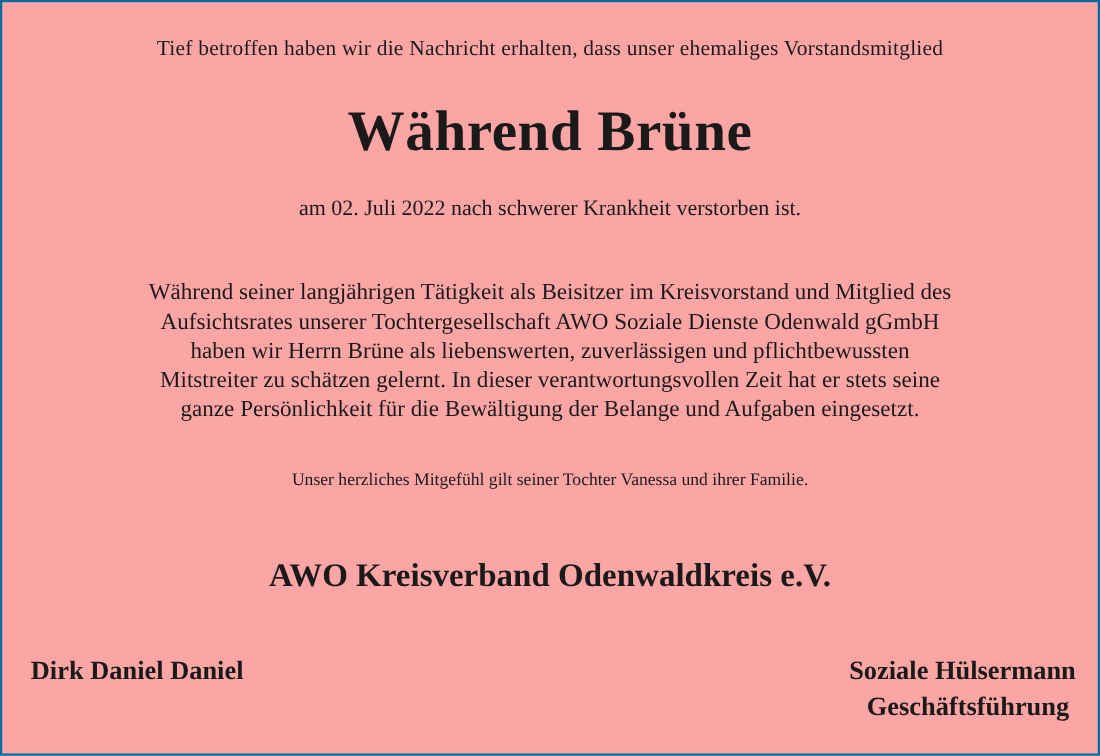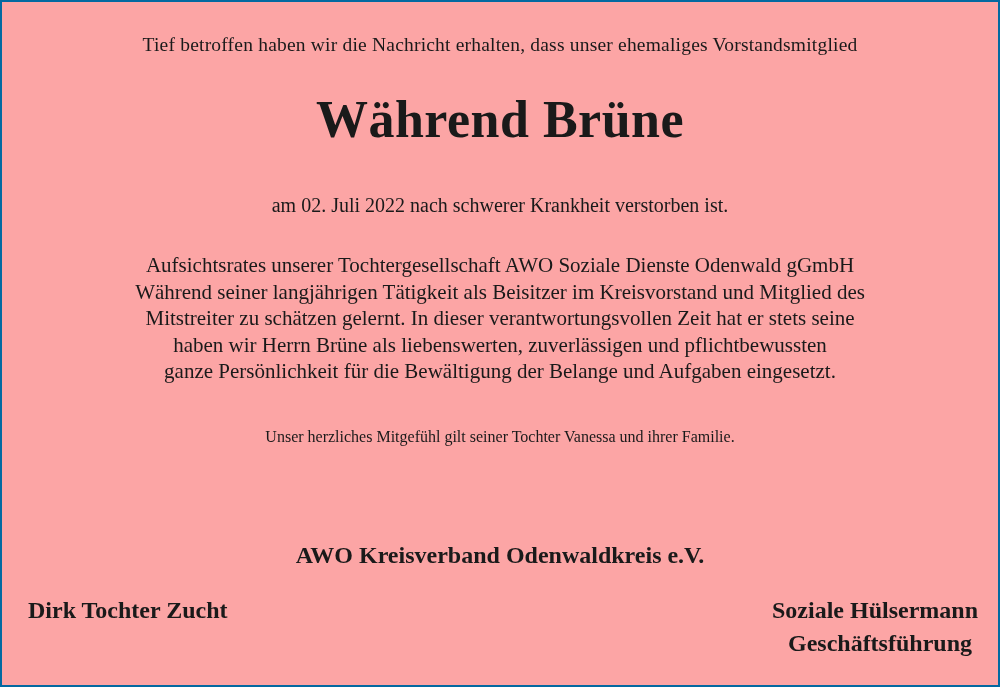--- a/index.html
+++ b/index.html
@@ -8,49 +8,49 @@
     position: absolute; left: 0; top: 0;
     width: 996px; height: 683px;
     border: 2px solid #0369a1;
     background: #fca5a5;
     font-family: "Liberation Serif", "DejaVu Serif", serif;
     color: #1a1a1a;
   }
   .line { position: absolute; left: 0; right: 0; text-align: center; white-space: nowrap; }
   .intro { top: 32px; font-size: 19.5px; letter-spacing: 0.2px; }
   .name { top: 88px; font-size: 52px; font-weight: bold; letter-spacing: 0.5px; }
-  .died { top: 192px; font-size: 20px; }
+  .died { top: 176px; font-size: 20px; }
   .body { top: 250px; font-size: 21px; line-height: 26.5px; }
   .body div { text-align: center; }
   .condolence { top: 426px; font-size: 16px; }
-  .org { top: 540px; font-size: 24px; font-weight: bold; }
+  .org { top: 505px; font-size: 30px; font-weight: bold; }
   .sig { position: absolute; font-size: 24px; font-weight: bold; line-height: 33px; }
   .sig.left { left: 26px; top: 592px; text-align: left; }
   .sig.right { right: 20px; top: 592px; text-align: right; }
   .sig.right .role { padding-right: 6px; }
 </style>
 </head>
 <body>
 
 <div class="frame">
   <div class="line intro">Tief betroffen haben wir die Nachricht erhalten, dass unser ehemaliges Vorstandsmitglied</div>
   <div class="line name">Während Brüne</div>
   <div class="line died">am 02. Juli 2022 nach schwerer Krankheit verstorben ist.</div>
 
   <div class="line body">
+    <div>Während seiner langjährigen Tätigkeit als Beisitzer im Kreisvorstand und Mitglied des</div>
     <div>Aufsichtsrates unserer Tochtergesellschaft AWO Soziale Dienste Odenwald gGmbH</div>
-    <div>Während seiner langjährigen Tätigkeit als Beisitzer im Kreisvorstand und Mitglied des</div>
+    <div>haben wir Herrn Brüne als liebenswerten, zuverlässigen und pflichtbewussten</div>
     <div>Mitstreiter zu schätzen gelernt. In dieser verantwortungsvollen Zeit hat er stets seine</div>
-    <div>haben wir Herrn Brüne als liebenswerten, zuverlässigen und pflichtbewussten</div>
     <div>ganze Persönlichkeit für die Bewältigung der Belange und Aufgaben eingesetzt.</div>
   </div>
 
   <div class="line condolence">Unser herzliches Mitgefühl gilt seiner Tochter Vanessa und ihrer Familie.</div>
   <div class="line org">AWO Kreisverband Odenwaldkreis e.V.</div>
 
   <div class="sig left">
-    <div>Dirk Tochter Zucht</div>
+    <div>Dirk Daniel Daniel</div>
   </div>
   <div class="sig right">
     <div>Soziale Hülsermann</div>
     <div class="role">Geschäftsführung</div>
   </div>
 </div>
 
 </body></html>

